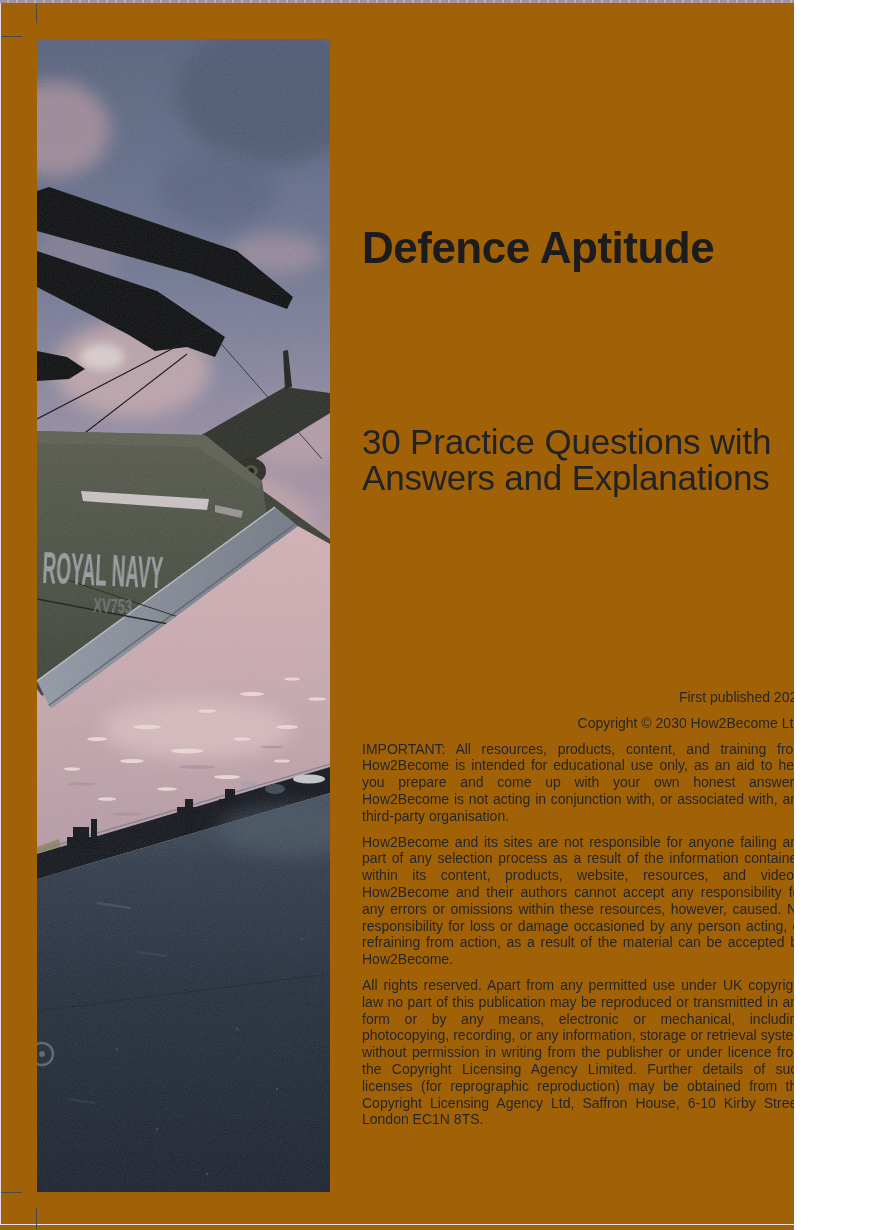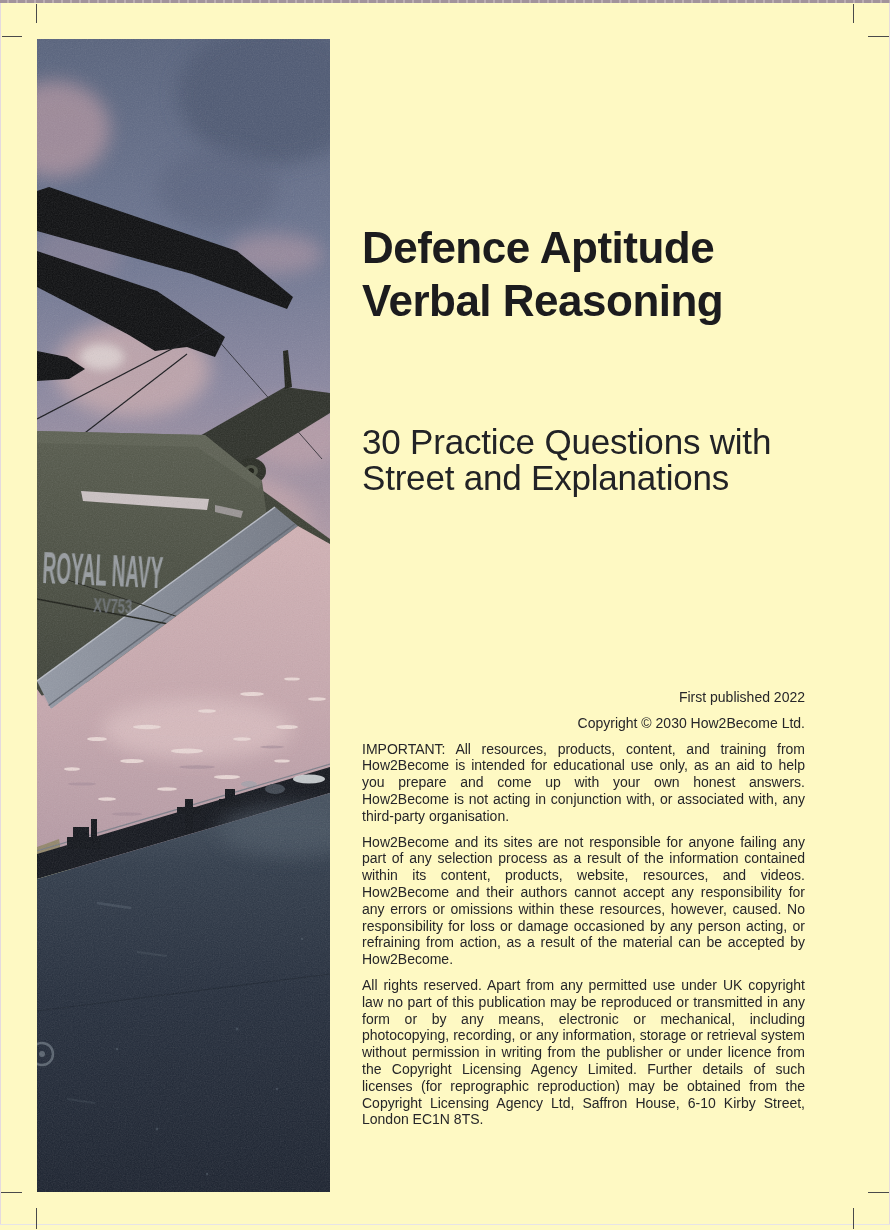--- a/index.html
+++ b/index.html
@@ -1,17 +1,17 @@
 <!DOCTYPE html>
 <html><head>
 <meta charset="utf-8">
 <style>
   html,body{margin:0;padding:0;background:#ffffff;}
   body{font-family:"Liberation Sans","DejaVu Sans",sans-serif;}
-  #page{position:relative;width:890px;height:1230px;background:#fef9c3;overflow:hidden;text-decoration:underline;}
+  #page{position:relative;width:794px;height:1230px;background:#a16207;overflow:hidden;text-decoration:underline;}
 
   
   .edge-top{position:absolute;left:0;top:0;width:890px;height:3px;
     background:repeating-linear-gradient(90deg,#a2939b 0 7px,#bcaeb3 7px 9px);}
   .edge-bottom{position:absolute;left:0;top:1224px;width:890px;height:1px;background:#e7e4e7;}
   .edge-left{position:absolute;left:0;top:3px;width:1px;height:1221px;background:#e5dadf;}
   .edge-right{position:absolute;left:889px;top:3px;width:1px;height:1221px;background:#e5dadf;}
 
   
   .cropmark{position:absolute;background:#4a4a4a;}
@@ -213,26 +213,25 @@
         <circle cx="80" cy="1010" r="1.2"></circle>
           <circle cx="265" cy="900" r="1.3"></circle>
       </g>
     </g>
 
     <rect x="0" y="0" width="293" height="1153" filter="url(#grain)" opacity="0.16"></rect>
   </svg>
 
   <div class="title">
     <div>Defence Aptitude</div>
-    <div>Verbal Reasoning</div>
   </div>
 
   <div class="subtitle">
     <div>30 Practice Questions with</div>
-    <div>Street and Explanations</div>
+    <div>Answers and Explanations</div>
   </div>
 
   <div class="imprint">
     <p class="nojust">First published 2022</p>
     <p class="nojust">Copyright © 2030 How2Become Ltd.</p>
     <p>IMPORTANT: All resources, products, content, and training from How2Become is intended for educational use only, as an aid to help you prepare and come up with your own honest answers. How2Become is not acting in conjunction with, or associated with, any third-party organisation.</p>
     <p>How2Become and its sites are not responsible for anyone failing any part of any selection process as a result of the information contained within its content, products, website, resources, and videos. How2Become and their authors cannot accept any responsibility for any errors or omissions within these resources, however, caused. No responsibility for loss or damage occasioned by any person acting, or refraining from action, as a result of the material can be accepted by How2Become.</p>
     <p>All rights reserved. Apart from any permitted use under UK copyright law no part of this publication may be reproduced or transmitted in any form or by any means, electronic or mechanical, including photocopying, recording, or any information, storage or retrieval system without permission in writing from the publisher or under licence from the Copyright Licensing Agency Limited. Further details of such licenses (for reprographic reproduction) may be obtained from the Copyright Licensing Agency Ltd, Saffron House, 6-10 Kirby Street, London EC1N 8TS.</p>
   </div>
 

